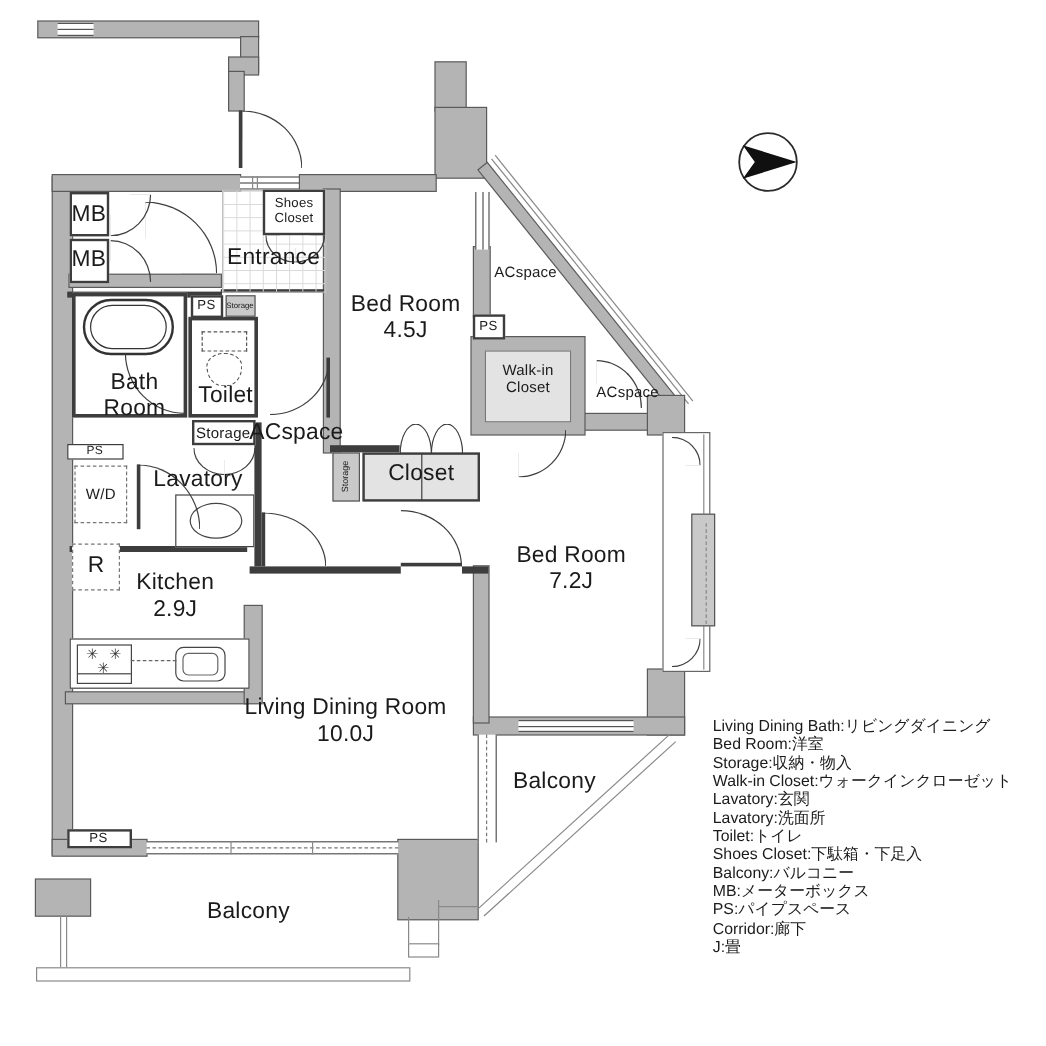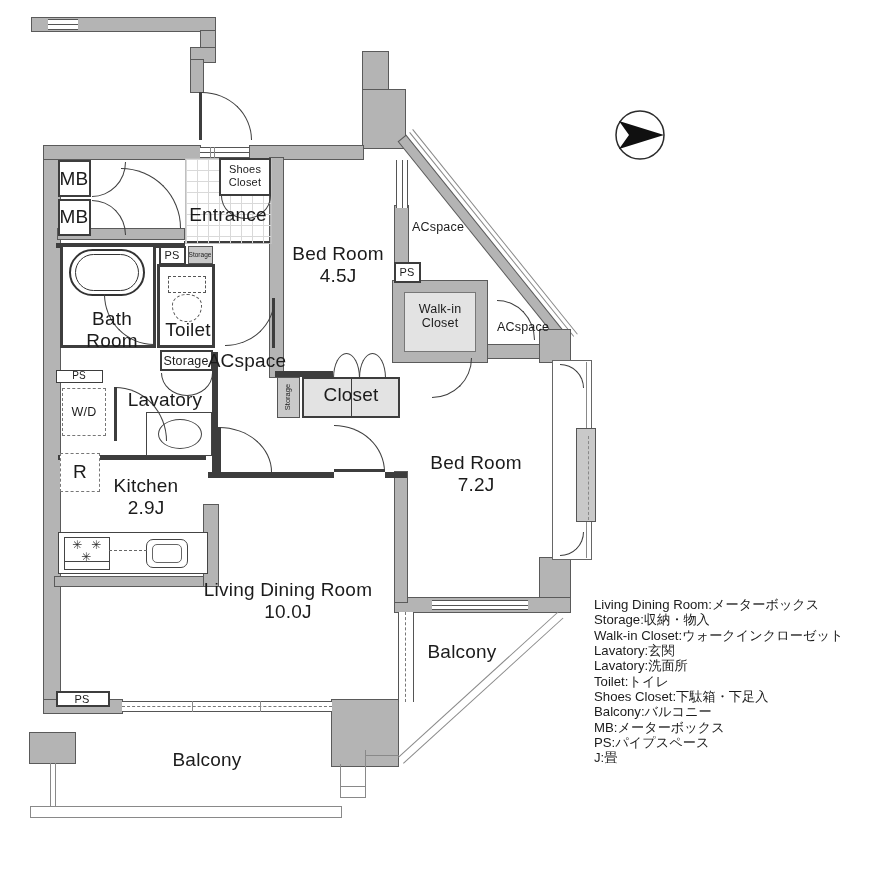--- a/index.html
+++ b/index.html
@@ -221,26 +221,28 @@
   <span class="lbl" style="left:351px;top:395px">Closet</span>
   <span class="lbl" style="left:476px;top:474px">Bed Room
 7.2J</span>
   <span class="lbl" style="left:288px;top:601px">Living Dining Room
 10.0J</span>
   <span class="lbl" style="left:462px;top:652px">Balcony</span>
   <span class="lbl sm" style="left:82px;top:699px">PS</span>
   <span class="lbl" style="left:207px;top:760px">Balcony</span>
 
   <div class="legend">
-    <div>Living Dining Room:メーターボックス</div>
+    <div>Living Dining Bath:リビングダイニング</div>
+    <div>Bed Room:洋室</div>
     <div>Storage:収納・物入</div>
     <div>Walk-in Closet:ウォークインクローゼット</div>
     <div>Lavatory:玄関</div>
     <div>Lavatory:洗面所</div>
     <div>Toilet:トイレ</div>
     <div>Shoes Closet:下駄箱・下足入</div>
     <div>Balcony:バルコニー</div>
     <div>MB:メーターボックス</div>
     <div>PS:パイプスペース</div>
+    <div>Corridor:廊下</div>
     <div>J:畳</div>
   </div>
 
 </div>
 
 </body></html>

